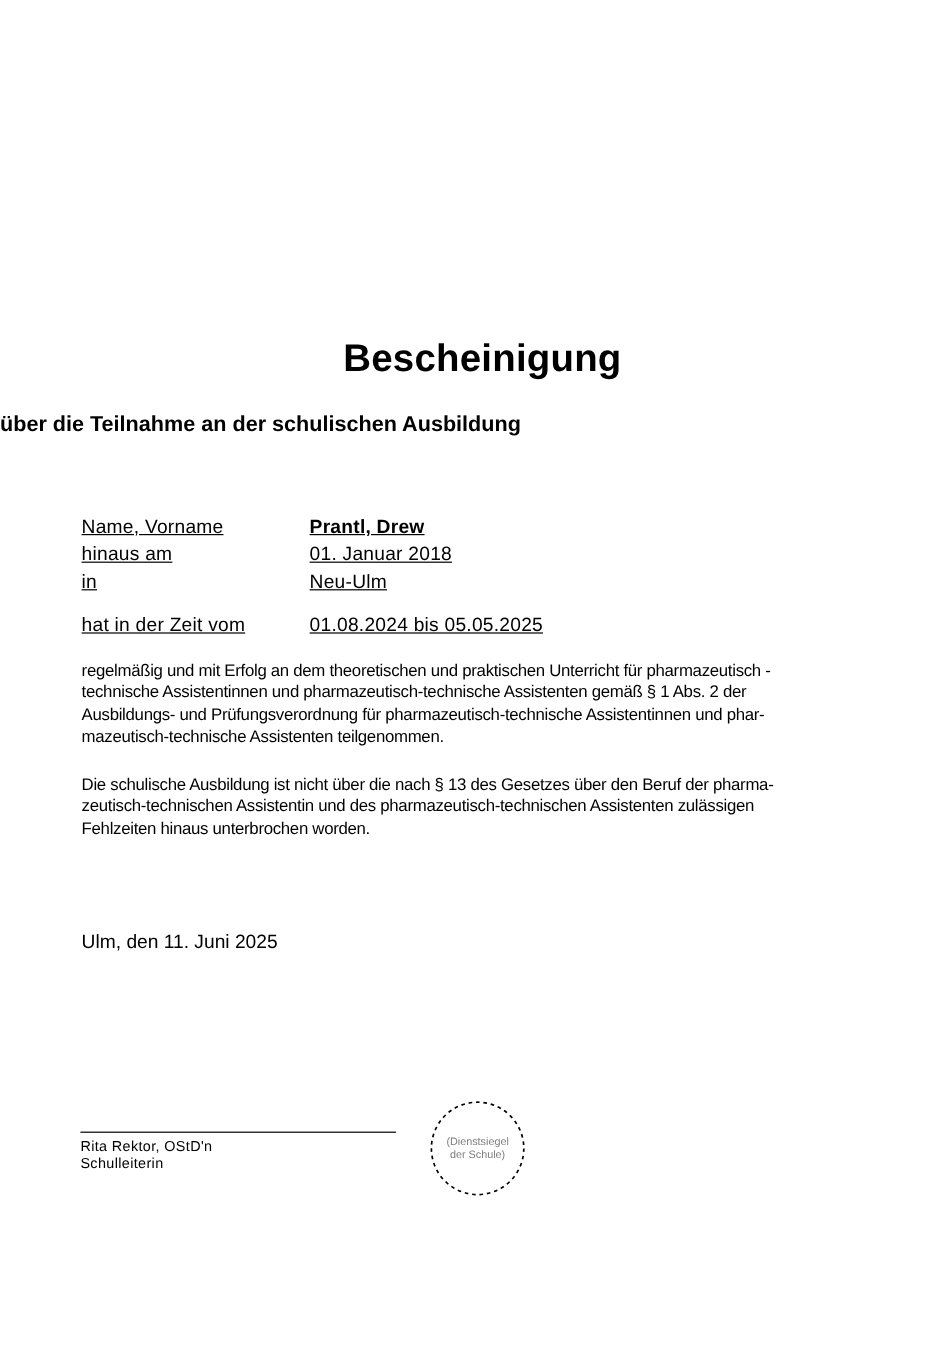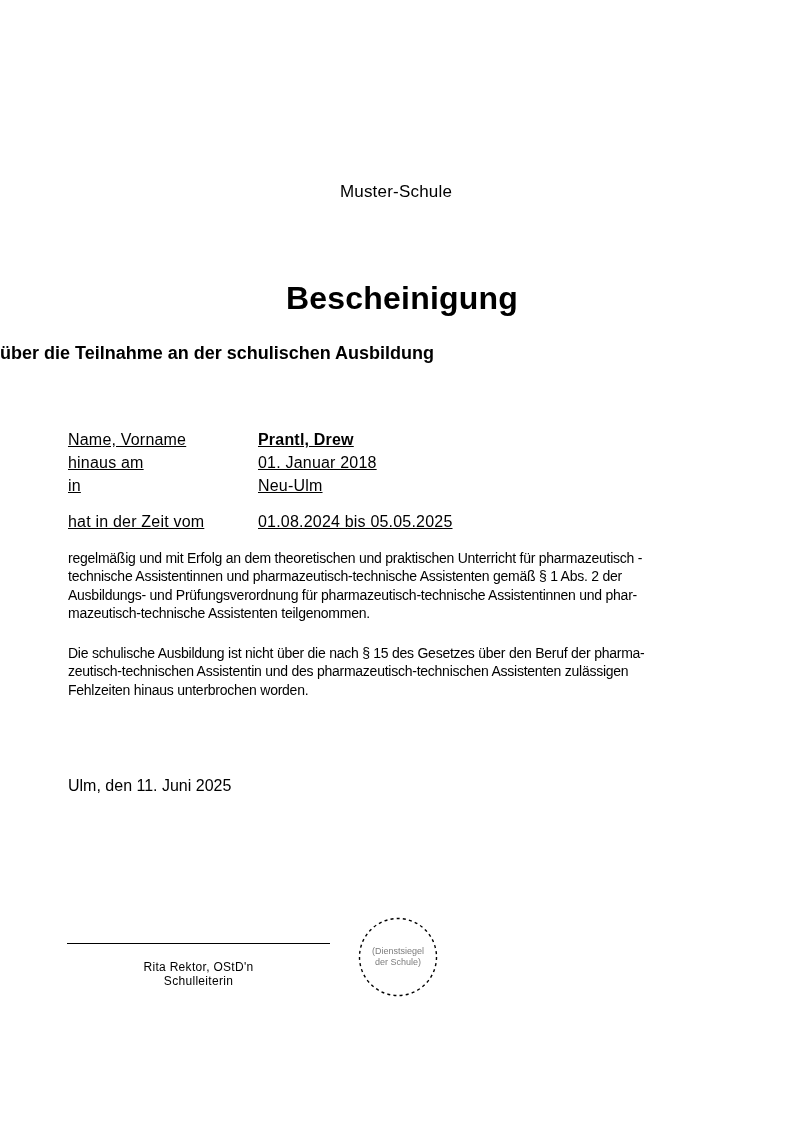--- a/index.html
+++ b/index.html
@@ -63,22 +63,22 @@
   .place-date {
     position: absolute;
     left: 68px; top: 776px;
     font-size: 16px; line-height: 20px;
   }
   .signature-block {
     position: absolute;
     left: 67px; top: 943px;
     width: 263px;
     border-top: 1px solid #000;
-    padding-top: 16px;
-    text-align: center;
+    padding-top: 4px;
+    text-align: left;
     font-size: 12px; line-height: 14px;
     letter-spacing: 0.3px;
   }
   .stamp {
     position: absolute;
     left: 358px; top: 917px;
     width: 80px; height: 80px;
   }
   .stamp svg { position: absolute; inset: 0; }
   .stamp-text {
@@ -88,21 +88,20 @@
     font-size: 9px; line-height: 11.5px;
     color: var(--stamp-color, #7d7d7d);
     white-space: pre-line;
   }
 </style>
 </head>
 <body style="--text-color: #000000; --stamp-color: #7d7d7d; --bg-color: #ffffff;">
 
 <div class="page">
 
-  <div class="school-name">Muster-Schule</div>
 
   <h1 class="title">Bescheinigung</h1>
 
   <h2 class="subtitle">über die Teilnahme an der schulischen Ausbildung</h2>
 
   <div class="fields">
     <div class="field-row">
       <span class="label">Name, Vorname</span>
       <span class="value bold">Prantl, Drew</span>
     </div>
@@ -118,21 +117,21 @@
       <span class="label">hat in der Zeit vom</span>
       <span class="value">01.08.2024 bis 05.05.2025</span>
     </div>
   </div>
 
   <p class="para p1">regelmäßig und mit Erfolg an dem theoretischen und praktischen Unterricht für pharmazeutisch -
 technische Assistentinnen und pharmazeutisch-technische Assistenten gemäß § 1 Abs. 2 der
 Ausbildungs- und Prüfungsverordnung für pharmazeutisch-technische Assistentinnen und phar-
 mazeutisch-technische Assistenten teilgenommen.</p>
 
-  <p class="para p2">Die schulische Ausbildung ist nicht über die nach § 15 des Gesetzes über den Beruf der pharma-
+  <p class="para p2">Die schulische Ausbildung ist nicht über die nach § 13 des Gesetzes über den Beruf der pharma-
 zeutisch-technischen Assistentin und des pharmazeutisch-technischen Assistenten zulässigen
 Fehlzeiten hinaus unterbrochen worden.</p>
 
   <div class="place-date">Ulm, den 11. Juni 2025</div>
 
   <div class="signature-block">
     <div>Rita Rektor, OStD'n</div>
     <div>Schulleiterin</div>
   </div>
 

